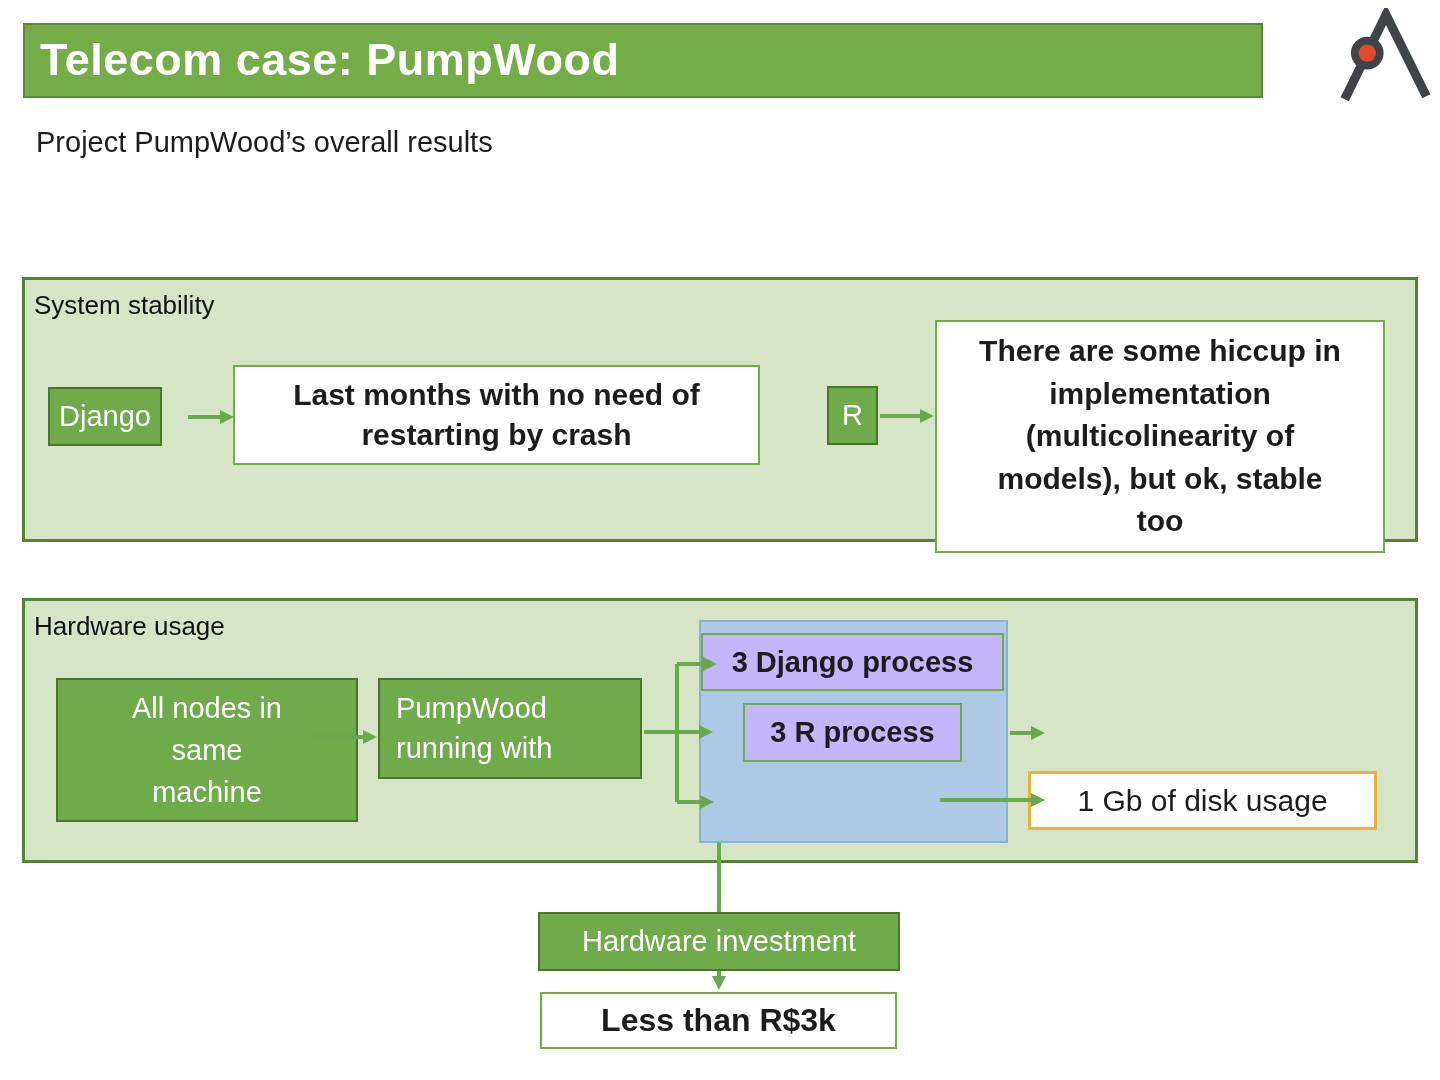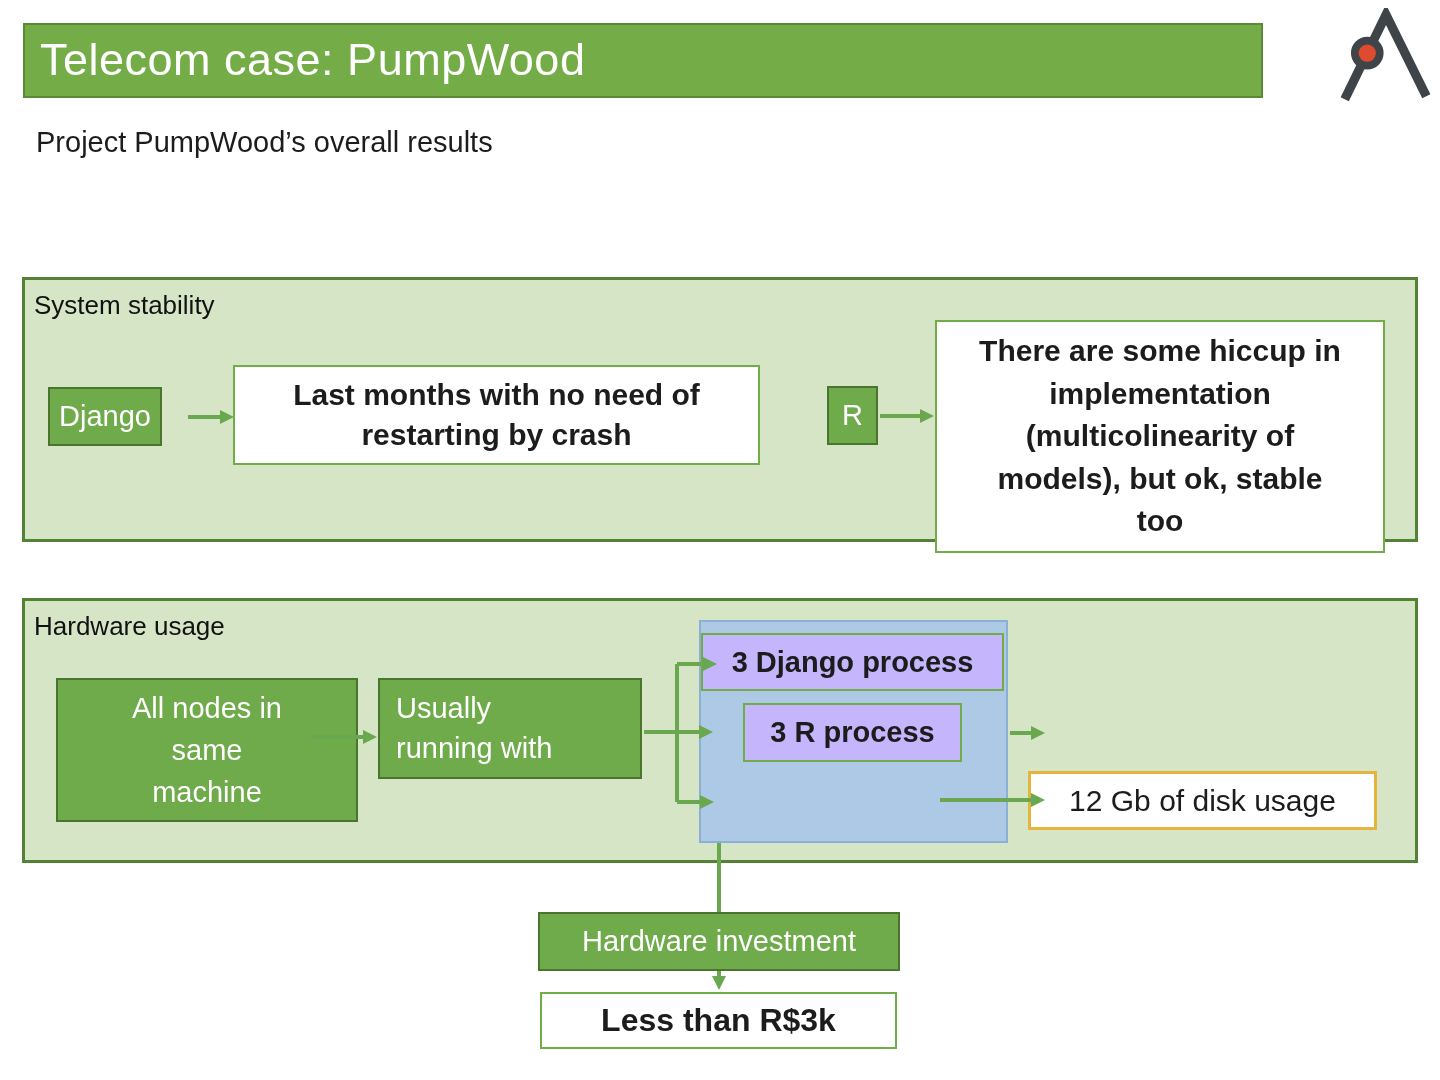--- a/index.html
+++ b/index.html
@@ -24,21 +24,21 @@
     font-family:"Liberation Sans",sans-serif;color:var(--text-dark);
   }
   .abs{position:absolute;box-sizing:border-box;}
   
   .titlebar{
     left:23px;top:23px;width:1240px;height:75px;
     background:var(--accent-green);border:2px solid var(--accent-green-dark);
     display:flex;align-items:center;
   }
   .titlebar h1{
-    margin:0;padding:0 0 2px 15px;font-size:45px;font-weight:normal;color:#fff;
+    margin:0;padding:0 0 2px 15px;font-size:45px;font-weight:bold;color:#fff;
     letter-spacing:0.5px;white-space:nowrap;
   }
   .logo{left:1338px;top:8px;width:96px;height:96px;}
   .subtitle{left:36px;top:126px;font-size:29px;margin:0;}
   
   .panel{
     background:var(--section-bg);border:3px solid var(--section-border);
   }
   .panel-stability{left:22px;top:277px;width:1396px;height:265px;}
   .panel-hardware{left:22px;top:598px;width:1396px;height:265px;}
@@ -115,28 +115,28 @@
 models), but ok, stable
 too</div>
 
   <section class="abs panel panel-hardware">
     <div class="panel-title">Hardware usage</div>
   </section>
 
   <div class="abs node node-allnodes">All nodes in
 same
 machine</div>
-  <div class="abs node node-usually">Usually
+  <div class="abs node node-usually">PumpWood
 running with</div>
 
   <div class="abs bluebox"></div>
   <div class="abs proc proc-django">3 Django process</div>
   <div class="abs proc proc-r">3 R process</div>
 
-  <div class="abs gbox box-disk">12 Gb of disk usage</div>
+  <div class="abs gbox box-disk">1 Gb of disk usage</div>
 
   <div class="abs node node-investment">Hardware investment</div>
   <div class="abs wbox box-value">Less than R$3k</div>
 
   <svg class="abs connectors" viewBox="0 0 1440 1080" aria-hidden="true">
     <g>
       <path class="line" d="M188 417 H221"></path>
       <polygon class="head" points="234,417 220,410 220,424"></polygon>
     </g>
     <g>

